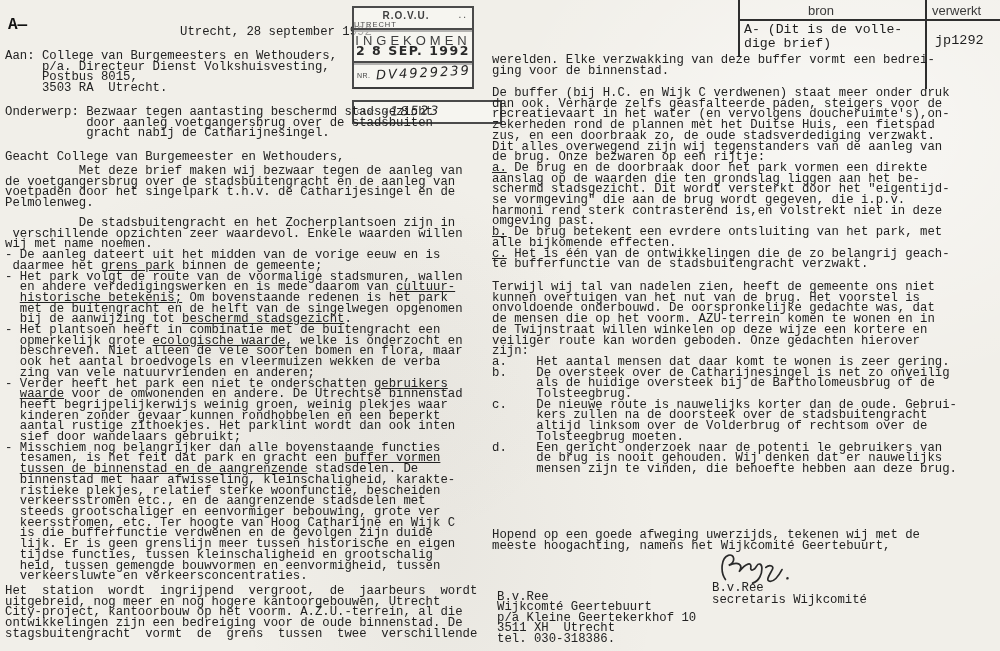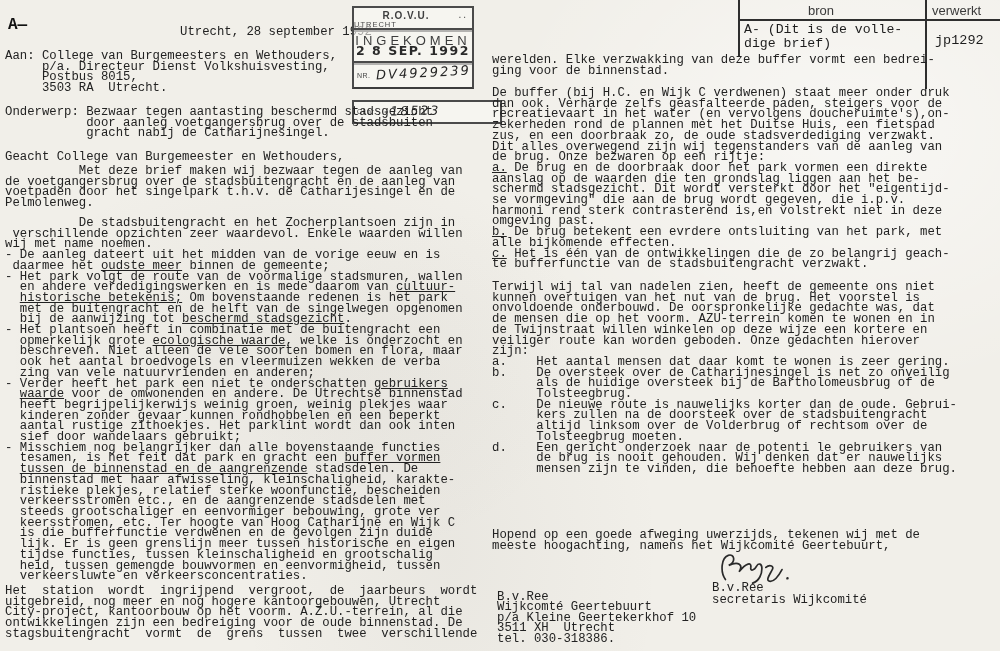--- a/index.html
+++ b/index.html
@@ -97,21 +97,21 @@
            gracht nabij de Catharijnesingel.</div>
   <div class="abs mono" style="left:5px;top:152px;">Geacht College van Burgemeester en Wethouders,</div>
   <div class="abs mono" style="left:5px;top:166px;">          Met deze brief maken wij bezwaar tegen de aanleg van
 de voetgangersbrug over de stadsbuitengracht en de aanleg van
 voetpaden door het singelpark t.h.v. de Catharijesingel en de
 Pelmolenweg.</div>
   <div class="abs mono" style="left:5px;top:218px;">          De stadsbuitengracht en het Zocherplantsoen zijn in
  verschillende opzichten zeer waardevol. Enkele waarden willen
 wij met name noemen.
 - De aanleg dateert uit het midden van de vorige eeuw en is
- daarmee het <u>oudste meer</u> binnen de gemeente;
+ daarmee het <u>grens park</u> binnen de gemeente;
 - Het park volgt de route van de voormalige stadsmuren, wallen
   en andere verdedigingswerken en is mede daarom van <u>cultuur-</u>
   <u>historische betekenis;</u> Om bovenstaande redenen is het park
   met de buitengracht en de helft van de singelwegen opgenomen
   bij de aanwijzing tot <u>beschermd stadsgezicht</u>.
 - Het plantsoen heeft in combinatie met de buitengracht een
   opmerkelijk grote <u>ecologische waarde</u>, welke is onderzocht en
   beschreven. Niet alleen de vele soorten bomen en flora, maar
   ook het aantal broedvogels en vleermuizen wekken de verba
   zing van vele natuurvrienden en anderen;

